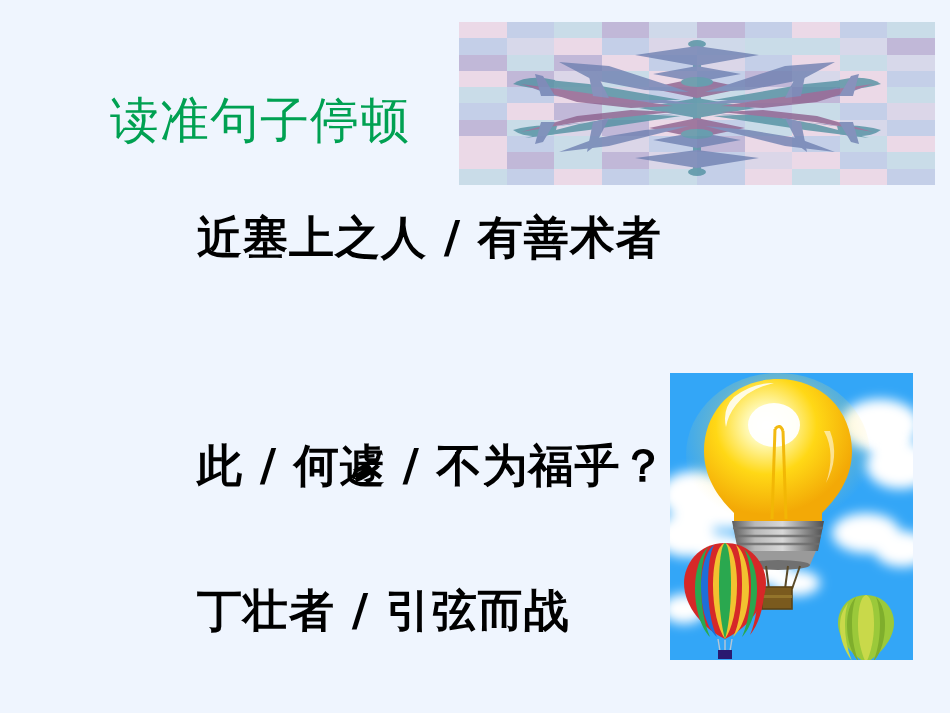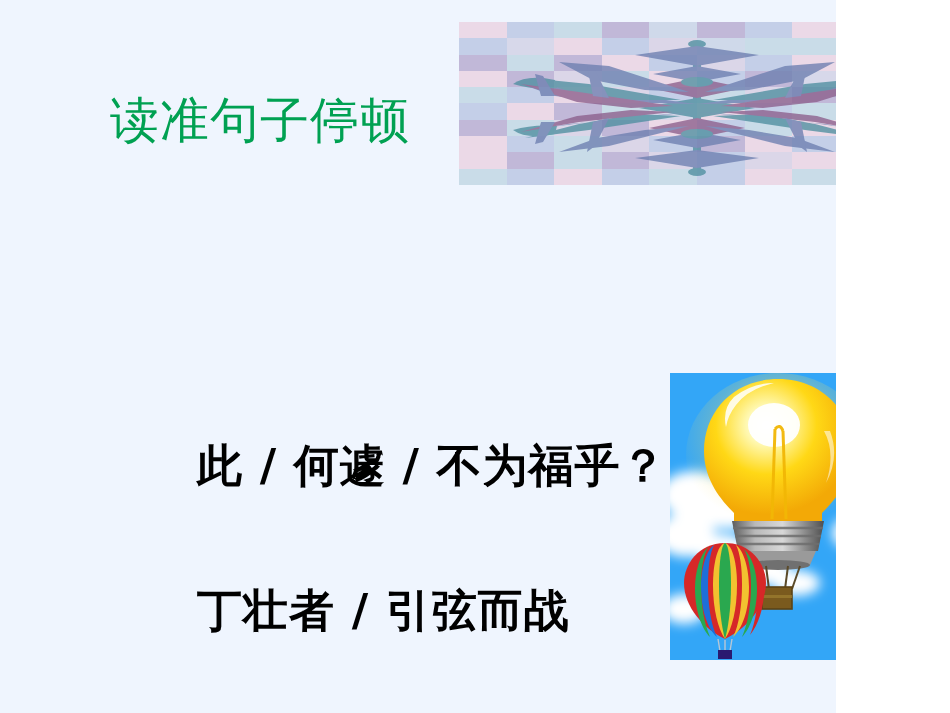--- a/index.html
+++ b/index.html
@@ -7,21 +7,21 @@
     padding: 0;
   }
   body {
     width: 950px;
     height: 713px;
     overflow: hidden;
     font-family: "Liberation Sans", "DejaVu Sans", sans-serif;
   }
   #slide {
     position: relative;
-    width: 836px;
+    width: 950px;
     height: 713px;
     background: #eff5fe;
     overflow: hidden;
   }
 
   
   #banner {
     position: absolute;
     left: 459px;
     top: 22px;
@@ -265,20 +265,21 @@
           <polygon points="326,96 340,124 348,130 342,100"></polygon>
           <polygon points="380,74 392,54 400,52 394,74"></polygon>
           <polygon points="380,100 392,120 400,122 394,100"></polygon>
         </g>
       </g>
     </svg>
   </div>
 
   <div id="title">读准句子停顿</div>
 
+  <div class="line" id="line-1">近塞上之人 / 有善术者</div>
   <div class="line" id="line-3">此 / 何遽 / 不为福乎？</div>
   <div class="line" id="line-4">丁壮者 / 引弦而战</div>
 
   <div id="bulb-pic">
     <svg viewBox="0 0 243 287" preserveAspectRatio="none">
       <defs>
         <radialGradient id="glassG" cx="42%" cy="32%" r="62%">
           <stop offset="0%" stop-color="#ffffff"></stop>
           <stop offset="22%" stop-color="#fff8b0"></stop>
           <stop offset="55%" stop-color="#ffd816"></stop>

